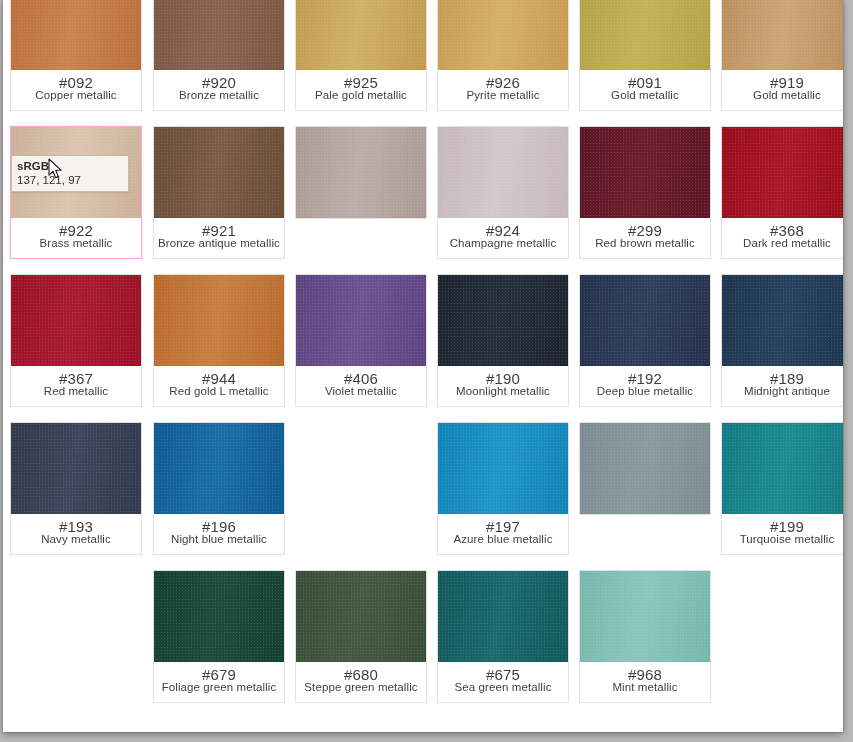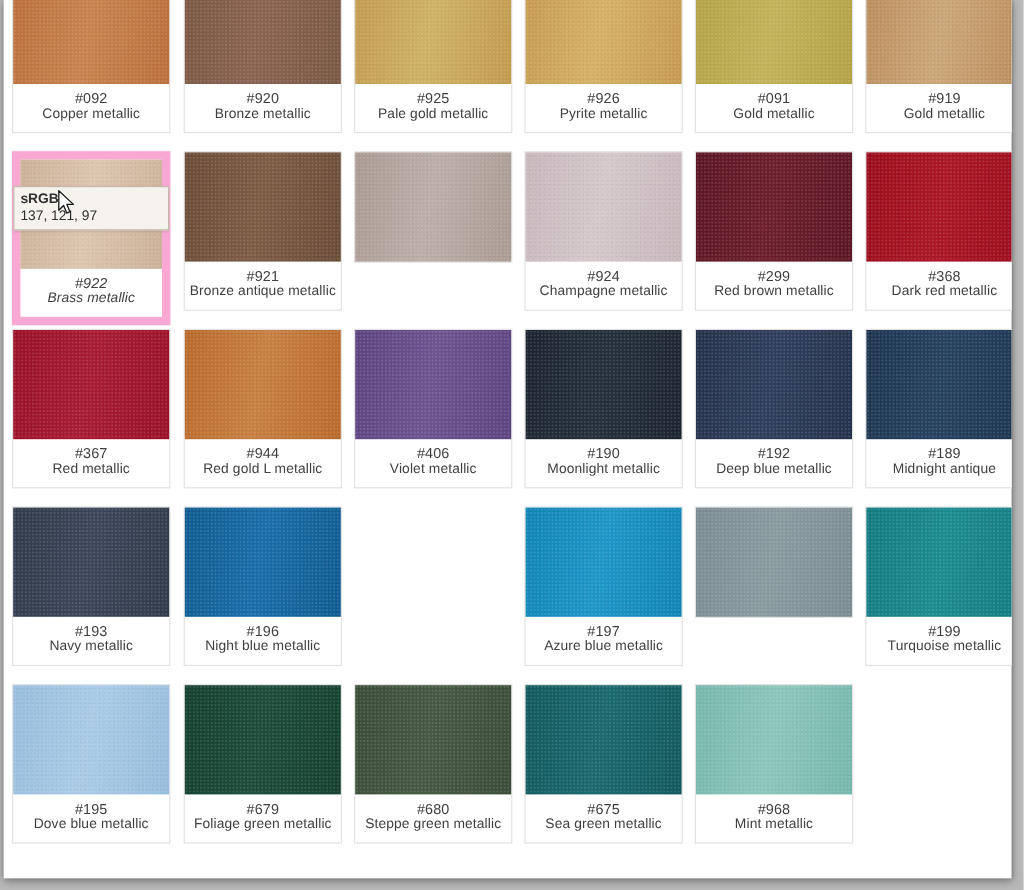--- a/index.html
+++ b/index.html
@@ -43,23 +43,22 @@
   .swatch-card {
     position: absolute;
     top: 0;
     width: 132px;
     background: #ffffff;
     border: 1px solid #e2e2e2;
     box-sizing: border-box;
     cursor: pointer;
   }
   .swatch-card.hovered {
-    border: 7px solid #f9a8d4;
+    border: 1px solid #f9a8d4;
     box-shadow: 0 0 2px rgba(0,0,0,0.12);
-    font-style: italic;
   }
 
   
   .col-0 { left:   7px; }
   .col-1 { left: 150px; }
   .col-2 { left: 292px; }
   .col-3 { left: 434px; }
   .col-4 { left: 576px; }
   .col-5 { left: 718px; }
 
@@ -82,36 +81,36 @@
     background-position: 0 0, 2px 1px;
     pointer-events: none;
   }
 
   .swatch-meta {
     padding: 6px 4px 8px 4px;
     text-align: center;
     line-height: 13px;
   }
   .swatch-code {
-    font-size: 12px;
+    font-size: 15px;
     color: #3f3f3f;
     letter-spacing: 0.1px;
   }
   .swatch-name {
     font-size: 11.5px;
     color: #3f3f3f;
     letter-spacing: 0.1px;
   }
 
   
   #color-tooltip {
     position: absolute;
     left: 8px;
     top: 155px;
-    width: 130px;
+    width: 118px;
     background: #f6f3ef;
     border: 1px solid #c4b9ab;
     box-sizing: border-box;
     padding: 3px 5px 4px 5px;
     font-size: 11.5px;
     color: #2f2f2f;
     line-height: 14px;
     z-index: 40;
     box-shadow: 0 1px 2px rgba(0,0,0,0.10);
   }
@@ -294,27 +293,20 @@
         </div>
         <div class="swatch-card col-5">
           <span class="swatch-chip" style="background: linear-gradient(100deg, rgb(19, 123, 129) 0%, rgb(28, 140, 145) 48%, rgb(19, 123, 129) 100%);"></span>
           <div class="swatch-meta">
             <div class="swatch-code">#199</div>
             <div class="swatch-name">Turquoise metallic</div>
           </div>
         </div>
       </div>
       <div class="grid-row">
-        <div class="swatch-card col-0">
-          <span class="swatch-chip" style="background: linear-gradient(100deg, rgb(151, 189, 221) 0%, rgb(169, 203, 230) 48%, rgb(151, 189, 221) 100%);"></span>
-          <div class="swatch-meta">
-            <div class="swatch-code">#195</div>
-            <div class="swatch-name">Dove blue metallic</div>
-          </div>
-        </div>
         <div class="swatch-card col-1">
           <span class="swatch-chip" style="background: linear-gradient(100deg, rgb(21, 64, 47) 0%, rgb(29, 77, 58) 48%, rgb(21, 64, 47) 100%);"></span>
           <div class="swatch-meta">
             <div class="swatch-code">#679</div>
             <div class="swatch-name">Foliage green metallic</div>
           </div>
         </div>
         <div class="swatch-card col-2">
           <span class="swatch-chip" style="background: linear-gradient(100deg, rgb(58, 77, 56) 0%, rgb(70, 90, 67) 48%, rgb(58, 77, 56) 100%);"></span>
           <div class="swatch-meta">

